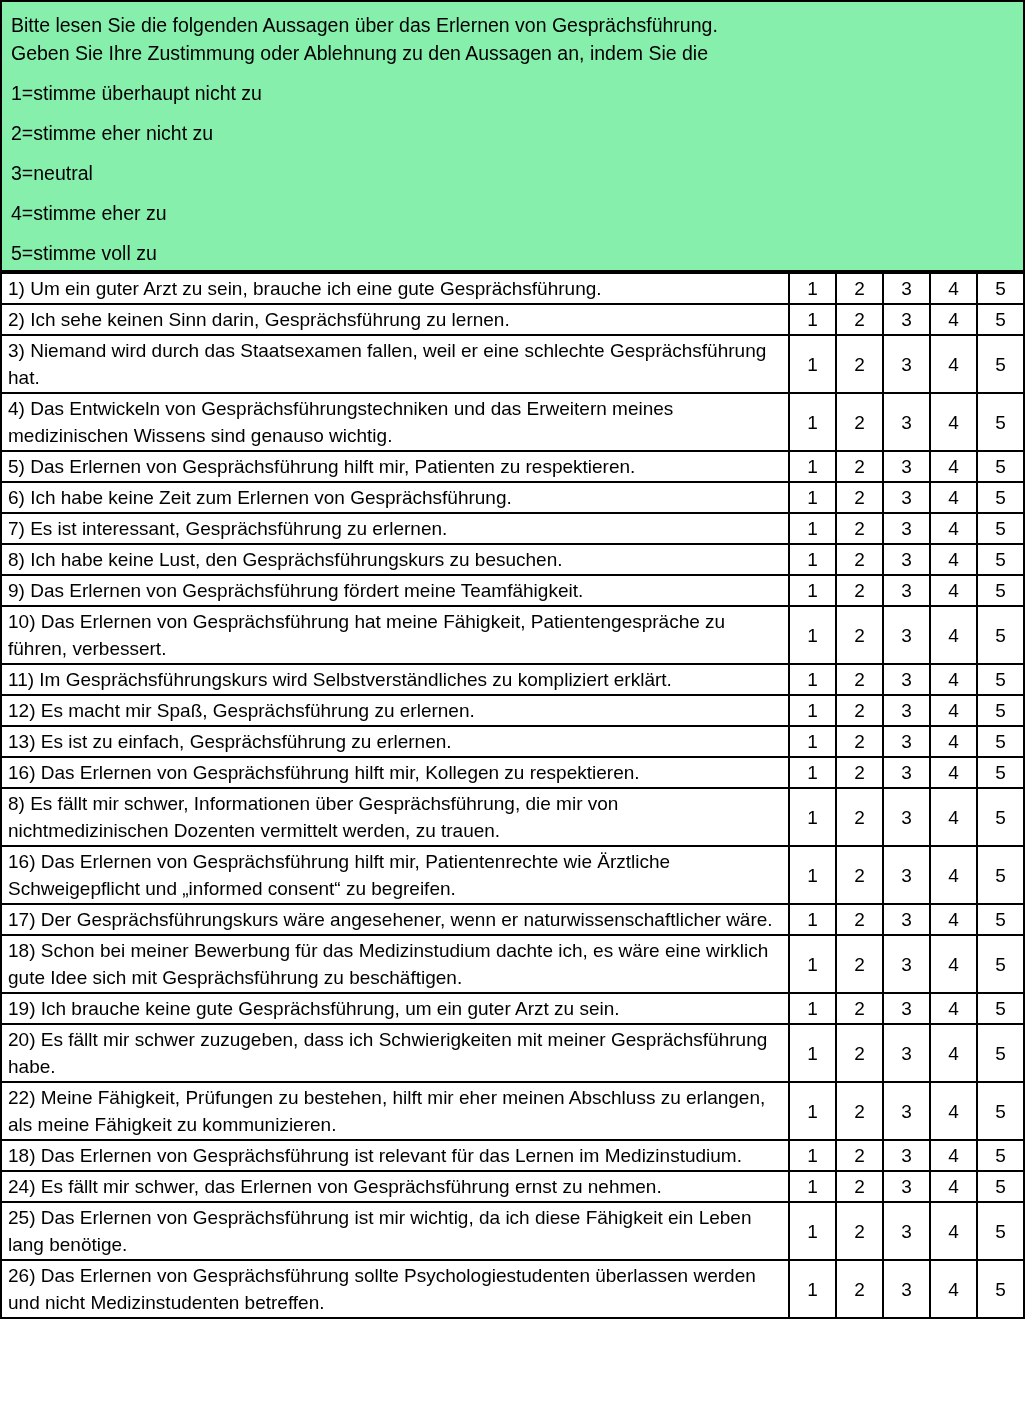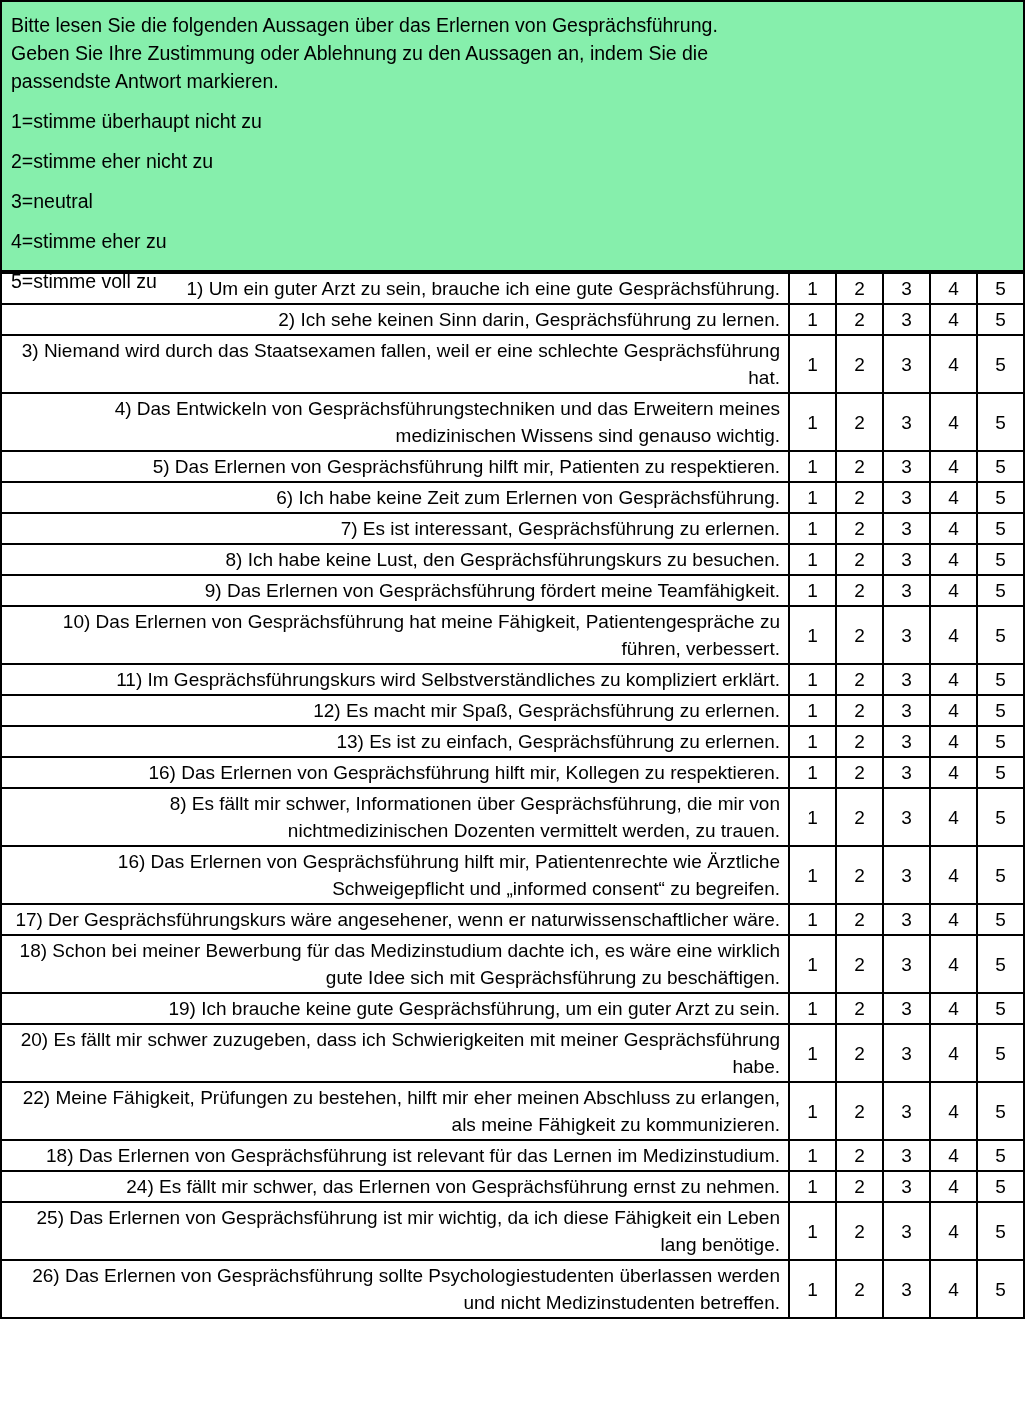--- a/index.html
+++ b/index.html
@@ -46,39 +46,38 @@
   table.q-table col.c-stmt { width: auto; }
   table.q-table col.c-opt  { width: 47px; }
   td {
     border: 2px solid #000000;
     vertical-align: middle;
     background: #ffffff;
   }
   td.stmt {
     padding: 1px 8px 1px 6px;
     line-height: 27px;
-    text-align: right;
+    text-align: left;
   }
   td.opt {
     padding: 1px 0;
     line-height: 27px;
     text-align: center;
     cursor: pointer;
   }
 </style>
 </head>
 <body>
 
 <div class="page">
 
   <div class="header-box" style="background: #86efac;">
     <div>
         <div class="intro-line">Bitte lesen Sie die folgenden Aussagen über das Erlernen von Gesprächsführung.</div>
         <div class="intro-line">Geben Sie Ihre Zustimmung oder Ablehnung zu den Aussagen an, indem Sie die</div>
-        <div class="intro-line">passendste Antwort markieren.</div>
       </div>
     <div class="scale-list">
         <div class="scale-item">1=stimme überhaupt nicht zu</div>
         <div class="scale-item">2=stimme eher nicht zu</div>
         <div class="scale-item">3=neutral</div>
         <div class="scale-item">4=stimme eher zu</div>
         <div class="scale-item">5=stimme voll zu</div>
       </div>
   </div>
 

